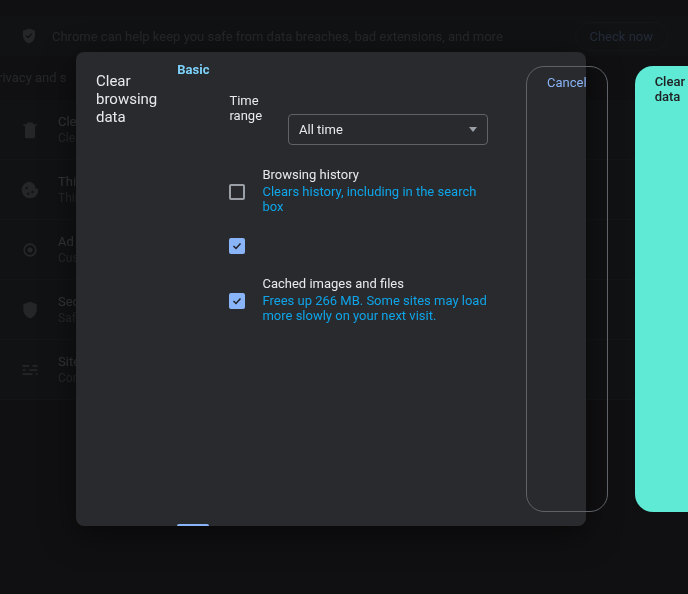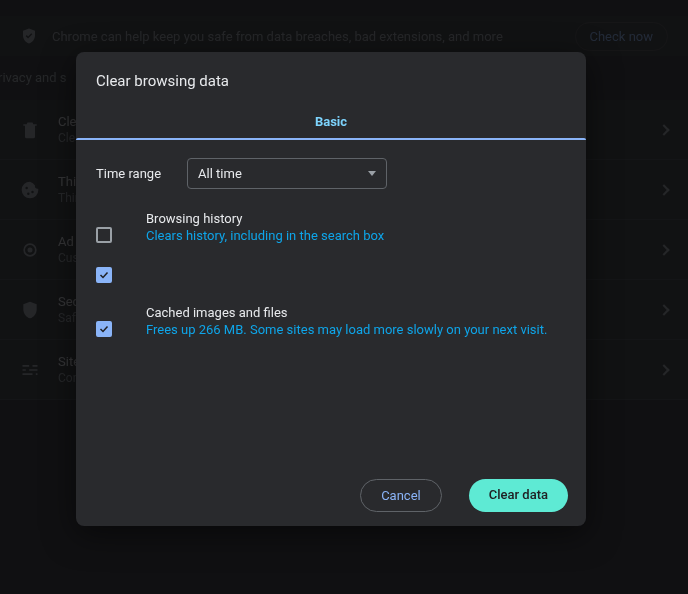--- a/index.html
+++ b/index.html
@@ -91,21 +91,21 @@
   .dialog {
     position: absolute;
     top: 52px;
     left: 76px;
     width: 510px;
     height: 474px;
     background: #292a2d;
     border-radius: 8px;
     box-shadow: 0 8px 32px rgba(0,0,0,0.5);
     display: flex;
-    flex-direction: column;
+    flex-direction: row;
   }
   .dialog-title {
     padding: 20px 20px 14px;
     font-size: 15px;
     color: #e8eaed;
   }
   .tabs {
     display: flex;
     border-bottom: 1px solid #3c4043;
   }
@@ -146,32 +146,33 @@
     flex: 0 0 200px;
     border: 1px solid #5f6368;
     border-radius: 4px;
     padding: 7px 10px;
     display: flex;
     align-items: center;
     justify-content: space-between;
     color: #e8eaed;
     font-size: 13px;
     cursor: pointer;
+    margin-top: 44px;
   }
   .select .caret {
     width: 0; height: 0;
     border-left: 4px solid transparent;
     border-right: 4px solid transparent;
     border-top: 5px solid #9aa0a6;
   }
 
   .option {
     display: flex;
-    align-items: flex-end;
-    gap: 34px;
+    align-items: center;
+    gap: 17px;
     margin-bottom: 22px;
   }
   .checkbox {
     width: 16px; height: 16px;
     border: 2px solid #9aa0a6;
     border-radius: 2px;
     margin-top: 2px;
     flex-shrink: 0;
     display: flex;
     align-items: center;

